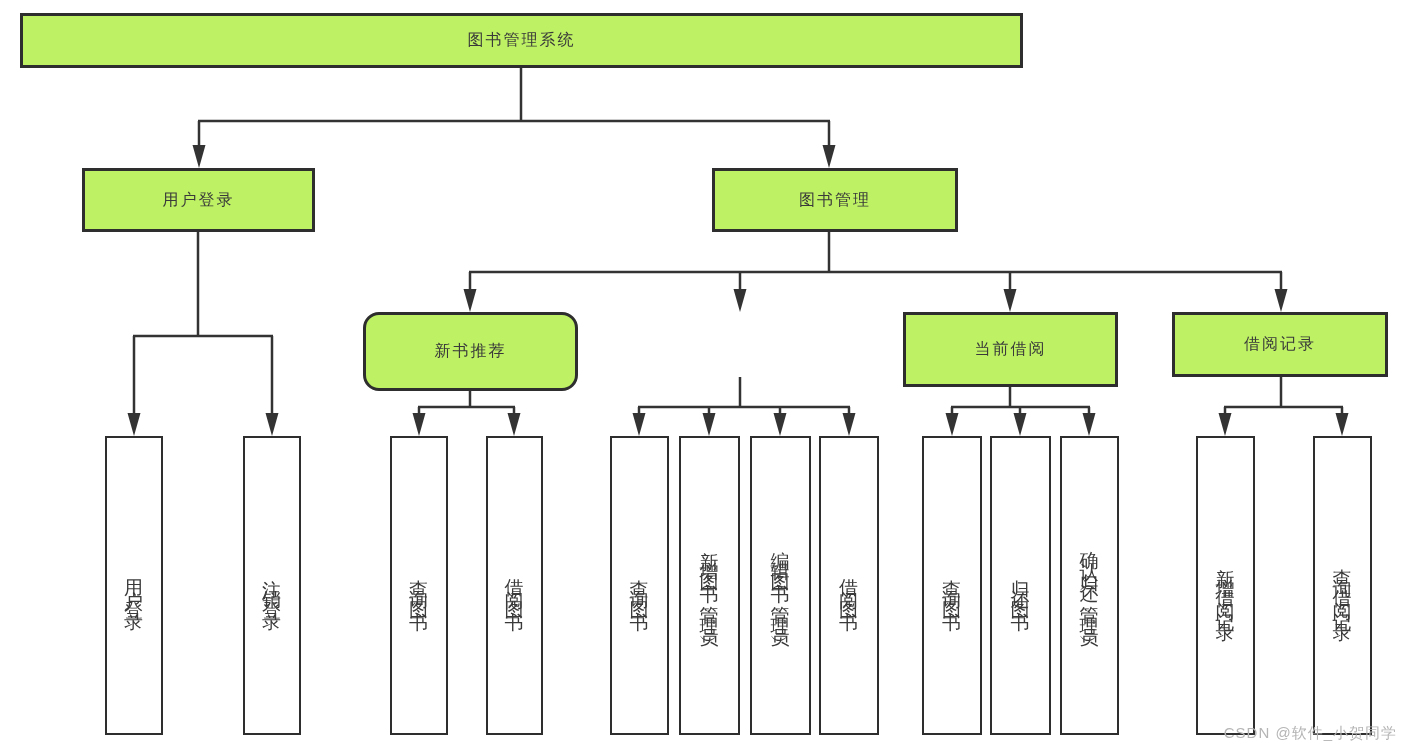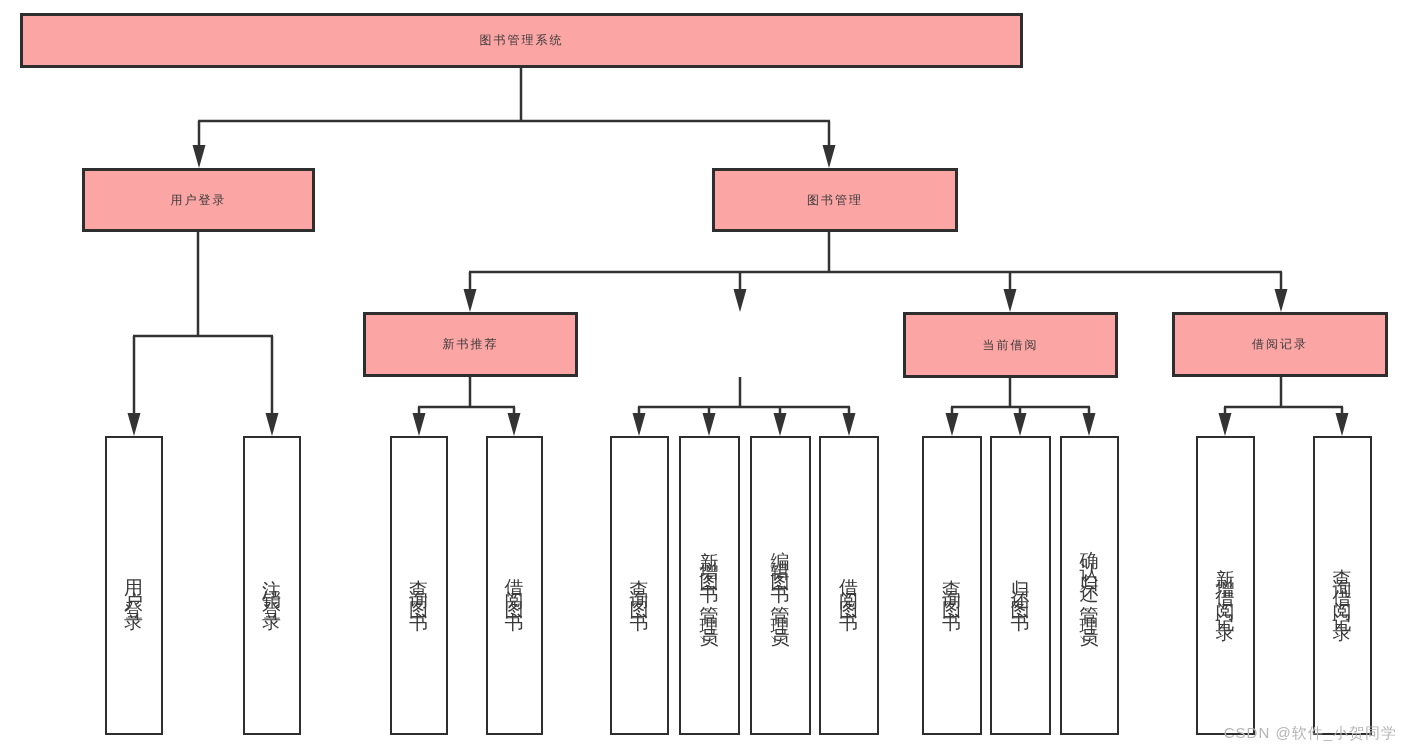--- a/index.html
+++ b/index.html
@@ -17,27 +17,27 @@
   }
   .connectors {
     position: absolute;
     left: 0; top: 0;
     width: 1405px;
     height: 747px;
   }
   .node {
     position: absolute;
     box-sizing: border-box;
-    background: #fca5a5;
+    background: #bef264;
     border: 3px solid #2e2e2e;
     color: #3a3a3a;
     display: flex;
     align-items: center;
     justify-content: center;
-    font-size: 12px;
+    font-size: 16px;
     letter-spacing: 2px;
     white-space: nowrap;
   }
   .vnode {
     position: absolute;
     box-sizing: border-box;
     background: #ffffff;
     border: 2px solid #2e2e2e;
     color: #3a3a3a;
     display: flex;
@@ -117,22 +117,22 @@
       <polygon points="1225,436 1218.5,413 1231.5,413" fill="#333333"></polygon>
       <line x1="1342" y1="407" x2="1342" y2="418" stroke="#333333" stroke-width="2.5"></line>
       <polygon points="1342,436 1335.5,413 1348.5,413" fill="#333333"></polygon>
     </svg>
 
   <div class="node" style="left:20px; top:13px; width:1003px; height:55px;">图书管理系统</div>
 
   <div class="node" style="left:82px; top:168px; width:233px; height:64px;">用户登录</div>
   <div class="node" style="left:712px; top:168px; width:246px; height:64px;">图书管理</div>
 
-  <div class="node" style="left:363px; top:312px; width:215px; height:65px;">新书推荐</div>
-  <div class="node" style="left:903px; top:312px; width:215px; height:66px;">当前借阅</div>
+  <div class="node" style="left:363px; top:312px; width:215px; height:79px;border-radius:16px;">新书推荐</div>
+  <div class="node" style="left:903px; top:312px; width:215px; height:75px;">当前借阅</div>
   <div class="node" style="left:1172px; top:312px; width:216px; height:65px;">借阅记录</div>
 
   <div class="vnode" style="left:105px; top:436px; width:58px; height:299px;">用户登录</div>
   <div class="vnode" style="left:243px; top:436px; width:58px; height:299px;">注销登录</div>
 
   <div class="vnode" style="left:390px; top:436px; width:58px; height:299px;">查询图书</div>
   <div class="vnode" style="left:486px; top:436px; width:57px; height:299px;">借阅图书</div>
 
   <div class="vnode" style="left:610px; top:436px; width:59px; height:299px;">查询图书</div>
   <div class="vnode" style="left:679px; top:436px; width:61px; height:299px;">新增图书（管理员）</div>

